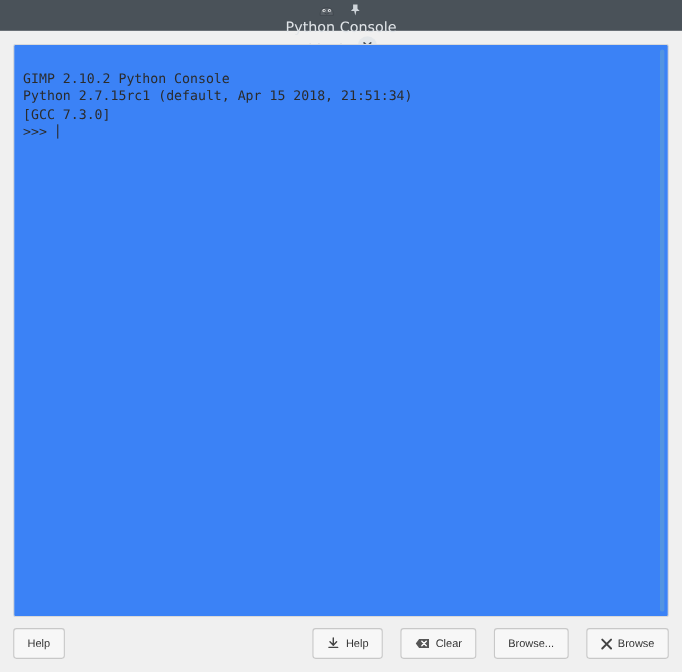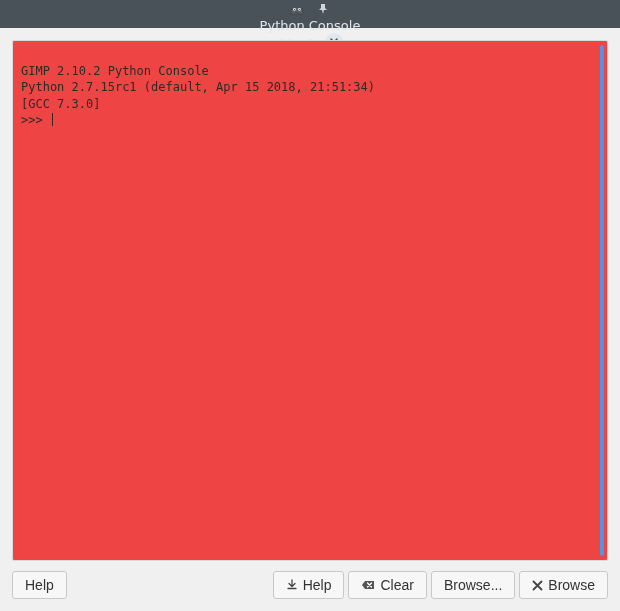--- a/index.html
+++ b/index.html
@@ -61,21 +61,21 @@
       align-items: center;
       justify-content: center;
     }
     .app-body {
       height: 533px;
       padding: 12px 12px 0 12px;
       display: flex;
     }
     .console-frame {
       flex: 1;
-      background: #ef4444;
+      background: #3b82f6;
       border: 1px solid #d9d9d9;
       border-radius: 2px;
       position: relative;
       overflow: hidden;
     }
     .console-scrollbar {
       position: absolute;
       top: 4px;
       right: 3px;
       bottom: 4px;
@@ -107,32 +107,32 @@
       padding: 10px 12px 12px 12px;
       display: flex;
       align-items: center;
     }
     .btn {
       height: 28px;
       background: #f7f7f7;
       border: 1px solid #c8c8c8;
       border-radius: 3px;
       padding: 0 12px;
-      font-size: 14px;
+      font-size: 10px;
       color: #333;
       display: inline-flex;
       align-items: center;
       gap: 5px;
       cursor: pointer;
     }
     .btn-spacer {
       flex: 1;
     }
     .btn + .btn {
-      margin-left: 4px;
+      margin-left: 16px;
       text-align: right;
     }
     .btn svg {
       display: block;
     }
   </style>
 </head>
 <body>
 
 <div class="titlebar">

